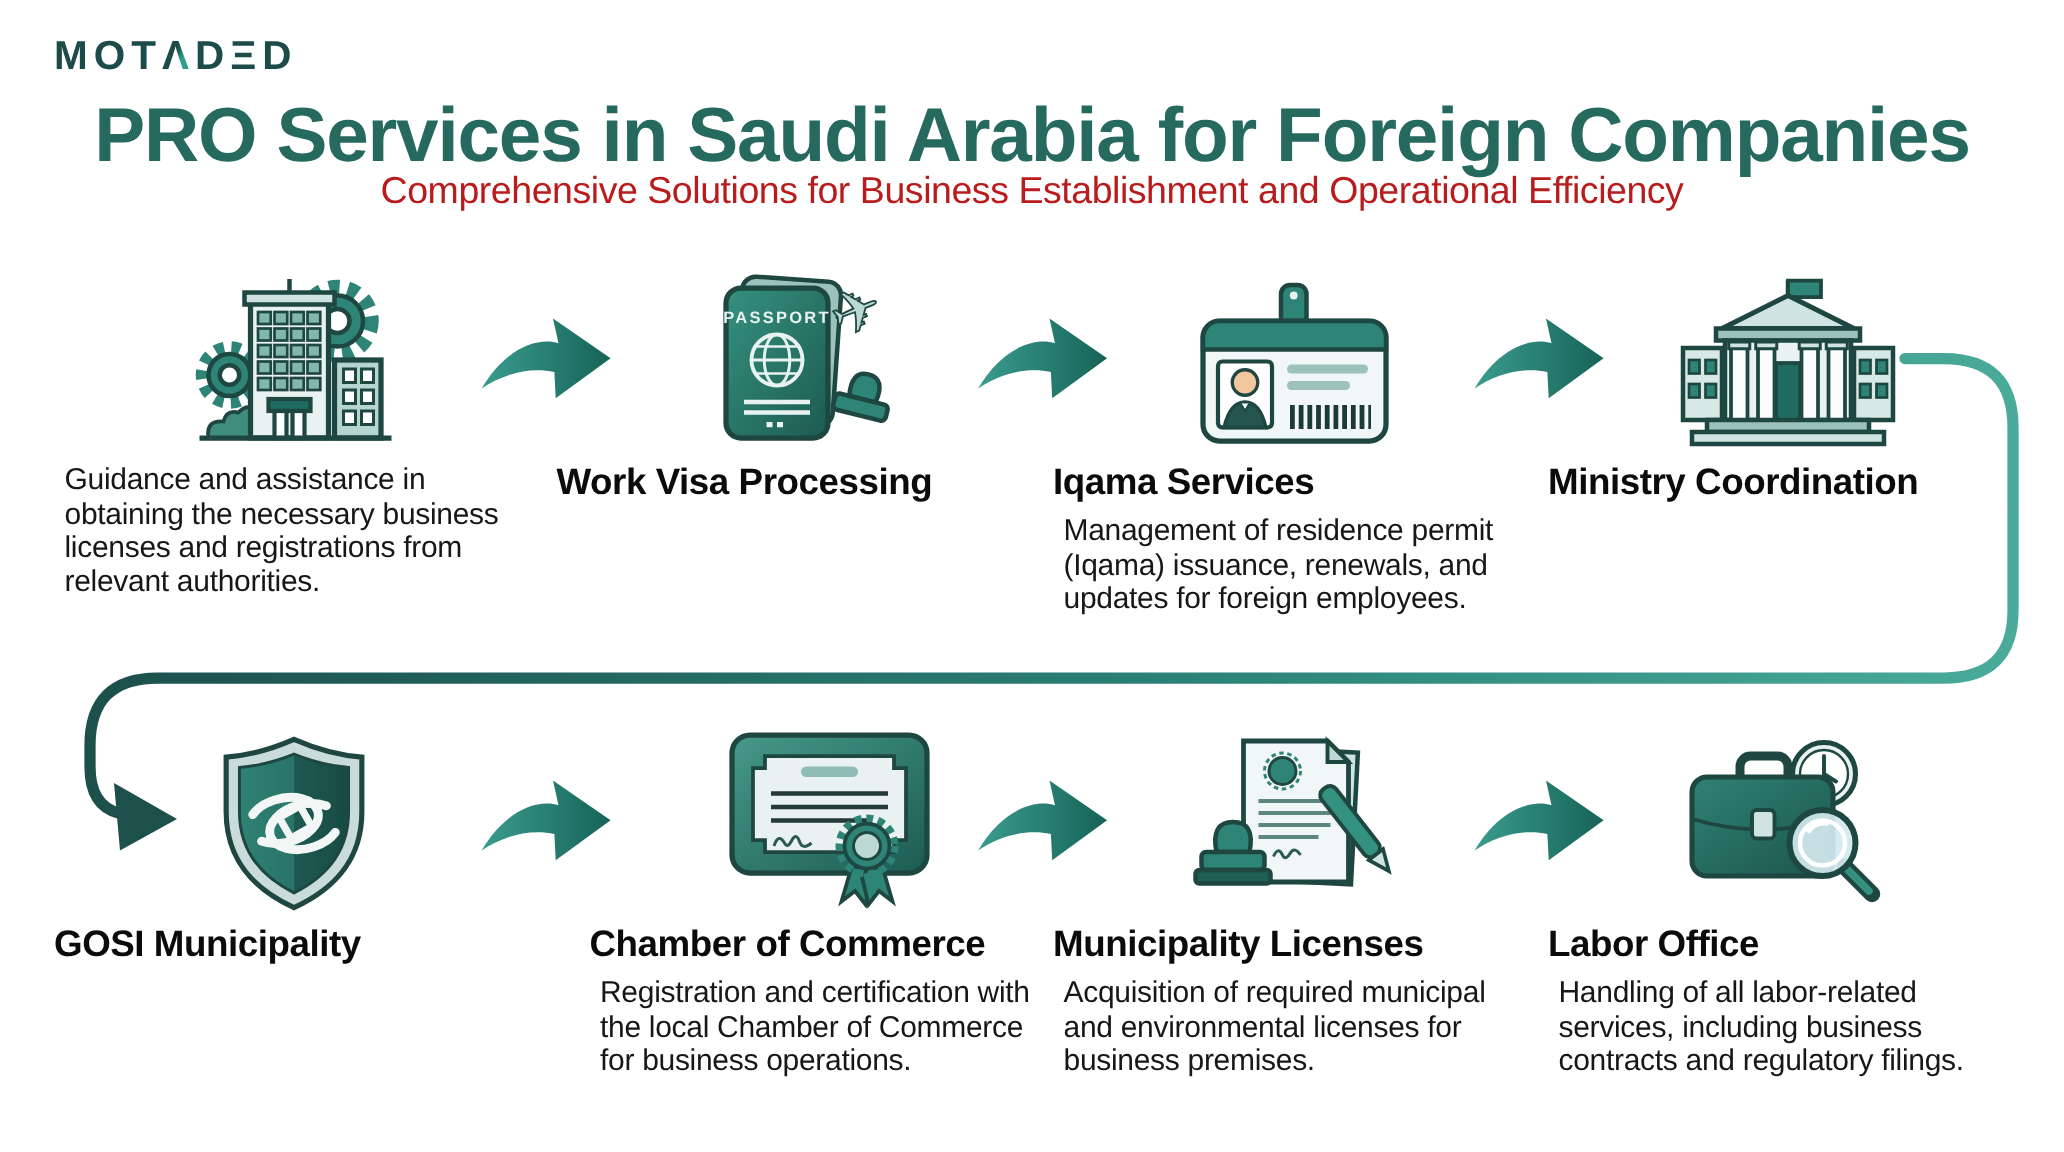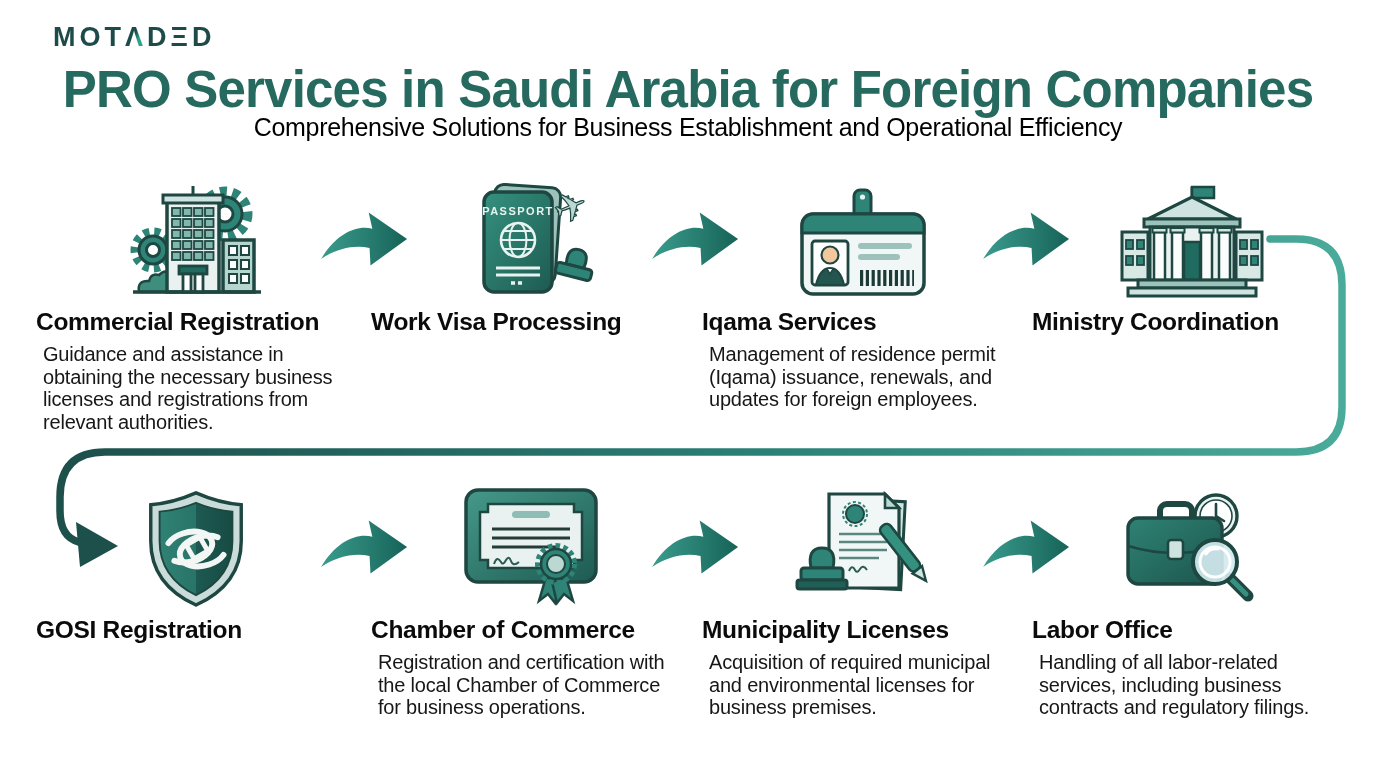--- a/index.html
+++ b/index.html
@@ -1,25 +1,25 @@
 <!DOCTYPE html>
 <html><head>
 <meta charset="utf-8">
 <style>
   html,body{margin:0;padding:0;background:#fff;}
   .canvas{position:relative;width:1376px;height:768px;background:#ffffff;overflow:hidden;
           font-family:"Liberation Sans","DejaVu Sans",sans-serif;}
   .logo{position:absolute;left:36px;top:22px;font-size:27px;font-weight:700;
-        letter-spacing:4px;color:#1d4b49;margin-left:17px;}
+        letter-spacing:4px;color:#1d4b49;}
   .logo .logo-accent{background:linear-gradient(115deg,#1d4b49 42%,#2fa18b 60%);
         -webkit-background-clip:text;background-clip:text;color:transparent;}
   .title{position:absolute;top:60px;left:0;width:100%;margin:0;text-align:center;
          font-size:51px;font-weight:700;letter-spacing:-0.8px;color:#266a5f;}
   .subtitle{position:absolute;top:113px;left:0;width:100%;text-align:center;
-            font-size:25px;letter-spacing:-0.3px;color:#000000;}
+            font-size:25px;letter-spacing:-0.3px;color:#b91c1c;}
   .card{position:absolute;width:320px;text-align:left;z-index:2;}
   .icon-wrap{height:128px;display:flex;align-items:flex-end;justify-content:center;padding-bottom:2px;}
   .card-title{margin:6px 0 0;font-size:24.5px;font-weight:700;letter-spacing:-0.3px;color:#0b0b0b;}
   .card-desc{margin:7px auto 0;width:306px;font-size:20px;line-height:1.13;
              letter-spacing:-0.2px;color:#171717;}
   .swoosh{position:absolute;width:94px;height:64px;z-index:1;}
   .connector{position:absolute;left:0;top:0;z-index:0;pointer-events:none;}
 </style>
 </head>
 <body>
@@ -98,21 +98,20 @@
           <rect x="108" y="62" width="8" height="9"></rect>
             <rect x="120" y="62" width="8" height="9"></rect>
           <rect x="108" y="76" width="8" height="9"></rect>
             <rect x="120" y="76" width="8" height="9"></rect>
           <rect x="108" y="90" width="8" height="9"></rect>
             <rect x="120" y="90" width="8" height="9"></rect>
         </g>
         <line x1="12" y1="108" x2="140" y2="108" stroke="#1e4742" stroke-width="3.5"></line>
       </svg>
     </div>
-    <h2 class="card-title">Commercial Registration</h2>
     <p class="card-desc">Guidance and assistance in obtaining the necessary business licenses and registrations from relevant authorities.</p>
   </div>
 
   <div class="card" style="left:371px;top:172px">
     <div class="icon-wrap">
       <svg width="150" height="118" viewBox="0 0 150 118">
         <defs>
             <linearGradient id="g-pass" x1="0" y1="0" x2="1" y2="1">
           <stop offset="0" stop-color="#35917f"></stop>
               <stop offset="1" stop-color="#1d5b52"></stop>
@@ -225,24 +224,24 @@
               <stop offset="1" stop-color="#174b44"></stop>
             </linearGradient>
           </defs>
         <path d="M62 3 C78 10 94 14 108 15 V52 C108 86 88 105 62 117 C36 105 16 86 16 52 V15 C30 14 46 10 62 3 Z" fill="#c9dcd9" stroke="#1e4742" stroke-width="3.5"></path>
         <path d="M62 13 C74 18 87 21 99 22 V52 C99 80 82 97 62 107 C42 97 25 80 25 52 V22 C37 21 50 18 62 13 Z" fill="url(#g-shield)" stroke="#1e4742" stroke-width="2"></path>
         <path d="M84 48 a24 15 -14 1 0 6 18" fill="none" stroke="#f2f7f6" stroke-width="6" stroke-linecap="round"></path>
         <path d="M40 72 a24 15 -14 1 0 -6 -18" fill="none" stroke="#f2f7f6" stroke-width="6" stroke-linecap="round"></path>
         <path d="M52 56 l14 -8 8 14 -14 8 z" fill="none" stroke="#f2f7f6" stroke-width="5" stroke-linejoin="round"></path>
       </svg>
     </div>
-    <h2 class="card-title">GOSI Registration</h2>
-  </div>
-
-  <div class="card" style="left:371px;top:480px">
+    <h2 class="card-title">GOSI Municipality</h2>
+  </div>
+
+  <div class="card" style="left:393px;top:480px">
     <div class="icon-wrap">
       <svg width="150" height="124" viewBox="0 0 150 124">
         <defs>
             <linearGradient id="g-cert" x1="0" y1="0" x2="1" y2="1">
           <stop offset="0" stop-color="#46998a"></stop>
               <stop offset="1" stop-color="#1d5b52"></stop>
             </linearGradient>
           </defs>
         <rect x="10" y="6" width="130" height="92" rx="12" fill="url(#g-cert)" stroke="#1e4742" stroke-width="3.5"></rect>
         <path d="M32 20 h86 v8 h8 v48 h-8 v8 h-86 v-8 h-8 v-48 h8 z" fill="#e9f2f0" stroke="#1e4742" stroke-width="2.5"></path>

